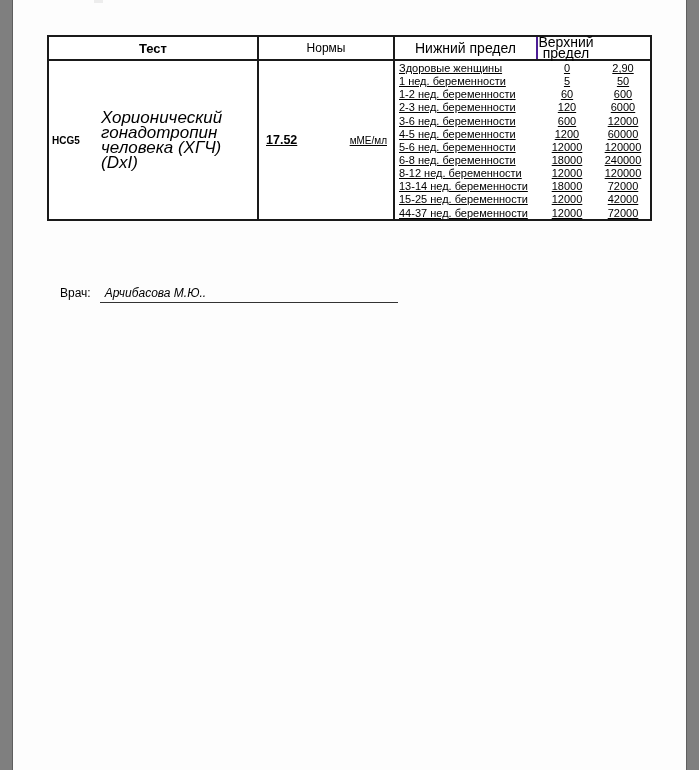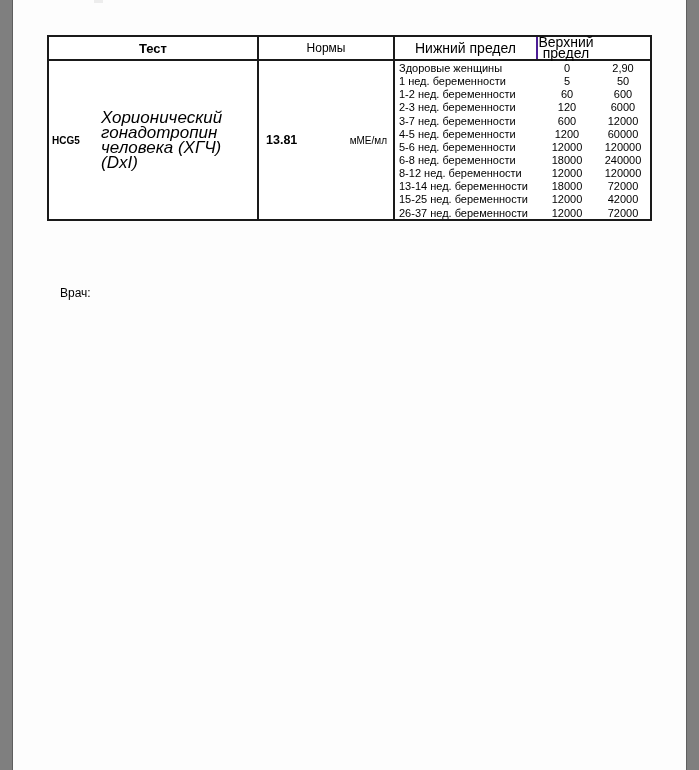--- a/index.html
+++ b/index.html
@@ -52,21 +52,21 @@
   .th.bold { font-weight: bold; font-size: 13px; }
   .th.small { font-size: 14px; line-height: 11px; }
   .th + .th { border-left: 2px solid #1a1a1a; }
   .th.small + .th.small { border-left: 2px solid #4c1d95; }
 
   .tbody {
     display: grid;
     grid-template-columns: 208px 136px 1fr;
     height: 158px;
   }
-  .tbody > .bcell + .bcell { border-left: 2px solid #1a1a1a; }
+  .tbody > .bcell + .bcell { border-left: 2px solid #1a1a1a; text-decoration: underline; }
 
   .cell-test {
     position: relative;
     display: flex; align-items: center;
   }
   .test-code {
     position: absolute; left: 3px; top: 50%;
     transform: translateY(-50%);
     font-weight: bold; font-size: 10px;
   }
@@ -124,42 +124,42 @@
         <div class="th small">Верхний предел</div>
       </div>
 
       <div class="tbody">
         <div class="bcell cell-test">
           <span class="test-code">HCG5</span>
           <span class="test-name">Хорионический гонадотропин человека (ХГЧ) (DxI)</span>
         </div>
 
         <div class="bcell cell-result">
-          <span class="result-value">13.81</span>
+          <span class="result-value">17.52</span>
           <span class="result-units">мМЕ/мл</span>
         </div>
 
         <div class="bcell cell-norms">
           <span class="norm-label">Здоровые женщины</span>
           <span class="norm-num">0</span>
           <span class="norm-num">2,90</span>
 
           <span class="norm-label">1 нед. беременности</span>
           <span class="norm-num">5</span>
           <span class="norm-num">50</span>
 
           <span class="norm-label">1-2 нед. беременности</span>
           <span class="norm-num">60</span>
           <span class="norm-num">600</span>
 
           <span class="norm-label">2-3 нед. беременности</span>
           <span class="norm-num">120</span>
           <span class="norm-num">6000</span>
 
-          <span class="norm-label">3-7 нед. беременности</span>
+          <span class="norm-label">3-6 нед. беременности</span>
           <span class="norm-num">600</span>
           <span class="norm-num">12000</span>
 
           <span class="norm-label">4-5 нед. беременности</span>
           <span class="norm-num">1200</span>
           <span class="norm-num">60000</span>
 
           <span class="norm-label">5-6 нед. беременности</span>
           <span class="norm-num">12000</span>
           <span class="norm-num">120000</span>
@@ -173,24 +173,25 @@
           <span class="norm-num">120000</span>
 
           <span class="norm-label">13-14 нед. беременности</span>
           <span class="norm-num">18000</span>
           <span class="norm-num">72000</span>
 
           <span class="norm-label">15-25 нед. беременности</span>
           <span class="norm-num">12000</span>
           <span class="norm-num">42000</span>
 
-          <span class="norm-label">26-37 нед. беременности</span>
+          <span class="norm-label">44-37 нед. беременности</span>
           <span class="norm-num">12000</span>
           <span class="norm-num">72000</span>
         </div>
       </div>
     </div>
 
     <div class="doctor-line">
       <span class="doctor-label">Врач:</span>
+      <span class="doctor-name">Арчибасова М.Ю..</span>
     </div>
   </div>
 </div>
 
 </body></html>

